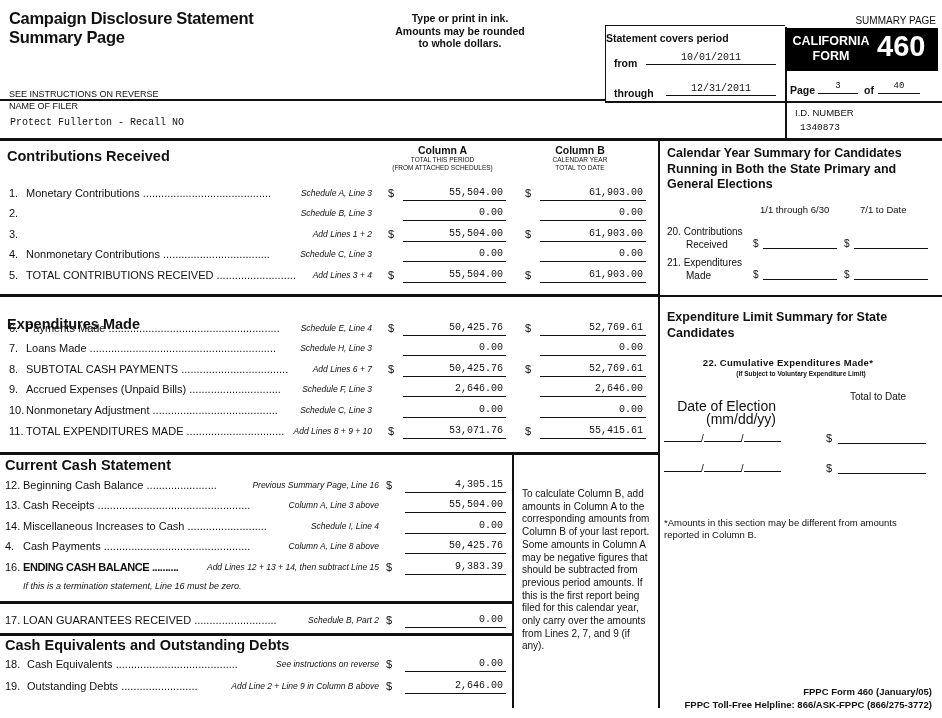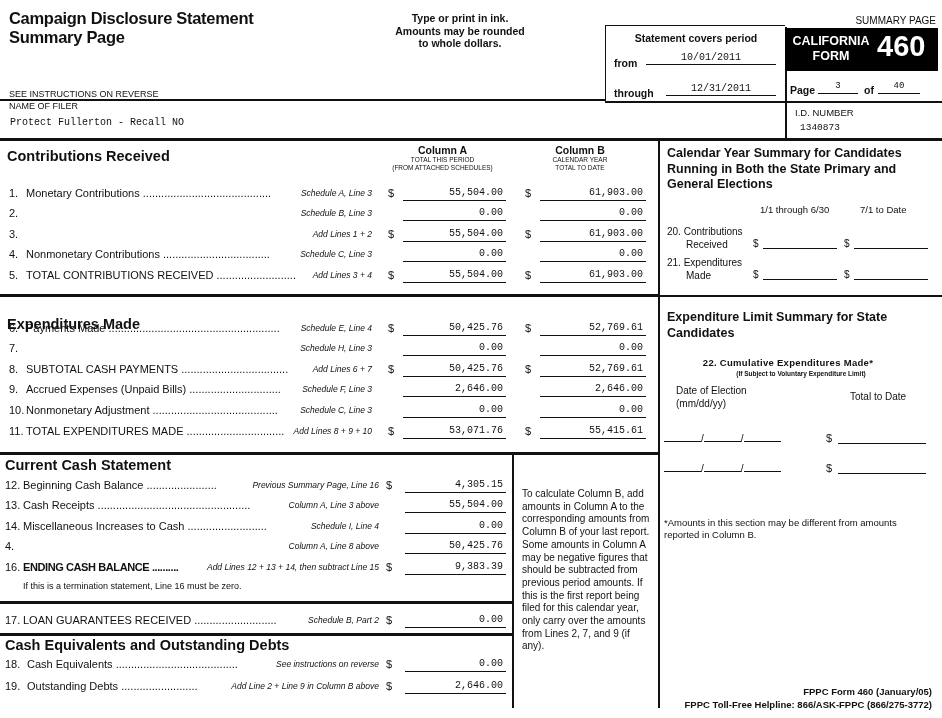--- a/index.html
+++ b/index.html
@@ -8,21 +8,21 @@
   .abs { position: absolute; }
   .title { left: 9px; top: 9px; font-size: 16.5px; font-weight: bold; line-height: 19px; letter-spacing: -0.3px; }
   .ink { left: 375px; top: 12px; width: 170px; text-align: center; font-size: 10.5px; font-weight: bold; line-height: 12.5px; }
   .summary-tag { right: 6px; top: 15px; font-size: 10px; }
   .see-instr { left: 9px; top: 89px; font-size: 9px; }
   .line { background: #111; }
   .mono { font-family: "Liberation Mono", monospace; }
   .filer-label { left: 9px; top: 101px; font-size: 9px; }
   .filer-val { left: 10px; top: 117px; font-size: 10px; }
   .period-box { left: 605px; top: 25px; width: 180px; height: 77px; border-left: 1.5px solid #111; border-top: 1.5px solid #111; }
-  .period-title { left: 0; top: 6px; width: 180px; text-align: center; font-size: 10.5px; font-weight: bold; }
+  .period-title { left: 0; top: 6px; width: 180px; font-size: 10.5px; font-weight: bold; }
   .lbl-b { font-size: 10.5px; font-weight: bold; }
   .fill { border-bottom: 1px solid #111; text-align: center; font-size: 10px; }
   .ca-box { left: 785px; top: 28px; width: 153px; height: 43px; background: #000; color: #fff; }
   .ca-text { left: 6px; top: 6px; width: 80px; text-align: center; font-size: 12.5px; font-weight: bold; line-height: 15px; }
   .ca-num { left: 92px; top: 2px; font-size: 29px; font-weight: bold; }
   .sec-title { font-size: 14.5px; font-weight: bold; }
   .row { position: absolute; left: 9px; height: 18px; width: 640px; font-size: 11px; }
   .row .num { position: absolute; left: 0; top: 0; }
   .row .desc { position: absolute; left: 17px; top: 0; white-space: nowrap; }
   .row .ref { position: absolute; top: 1px; font-size: 8.5px; font-style: italic; text-align: right; white-space: nowrap; }
@@ -140,20 +140,21 @@
   <span class="num">6.</span>
   <span class="desc">Payments Made ........................................................</span>
   <span class="ref" style="right:277px">Schedule E, Line 4</span>
   <span class="dol" style="left:379px">$</span>
   <span class="val" style="left:394px;width:103px">50,425.76</span>
   <span class="dol" style="left:516px">$</span>
   <span class="val" style="left:531px;width:106px">52,769.61</span>
 </div>
 <div class="row" style="top:342px">
   <span class="num">7.</span>
+  <span class="desc">Loans Made .............................................................</span>
   <span class="ref" style="right:277px">Schedule H, Line 3</span>
   <span class="val" style="left:394px;width:103px">0.00</span>
   <span class="val" style="left:531px;width:106px">0.00</span>
 </div>
 <div class="row" style="top:363px">
   <span class="num">8.</span>
   <span class="desc">SUBTOTAL CASH PAYMENTS ...................................</span>
   <span class="ref" style="right:277px">Add Lines 6 + 7</span>
   <span class="dol" style="left:379px">$</span>
   <span class="val" style="left:394px;width:103px">50,425.76</span>
@@ -202,31 +203,32 @@
   <span class="val" style="left:396px;width:101px">55,504.00</span>
 </div>
 <div class="row" style="top:520px;width:505px">
   <span class="num" style="left:-4px">14.</span>
   <span class="desc" style="left:14px">Miscellaneous Increases to Cash ..........................</span>
   <span class="ref" style="right:135px">Schedule I, Line 4</span>
   <span class="val" style="left:396px;width:101px">0.00</span>
 </div>
 <div class="row" style="top:540px;width:505px">
   <span class="num" style="left:-4px">4.</span>
+  <span class="desc" style="left:14px">Cash Payments ................................................</span>
   <span class="ref" style="right:135px">Column A, Line 8 above</span>
   <span class="val" style="left:396px;width:101px">50,425.76</span>
 </div>
 <div class="row" style="top:561px;width:505px">
   <span class="num" style="left:-4px">16.</span>
   <span class="desc" style="left:14px;font-weight:bold;letter-spacing:-0.4px">ENDING CASH BALANCE ..........</span>
   <span class="ref" style="right:135px">Add Lines 12 + 13 + 14, then subtract Line 15</span>
   <span class="dol" style="left:377px">$</span>
   <span class="val" style="left:396px;width:101px">9,383.39</span>
 </div>
-<div class="abs" style="left:23px;top:581px;font-size:9px;">If this is a termination statement, Line 16 must be zero.</div>
+<div class="abs" style="left:23px;top:581px;font-size:9px;font-style:italic">If this is a termination statement, Line 16 must be zero.</div>
 
 <div class="abs line" style="left:0;top:601px;width:513px;height:2.5px"></div>
 
 <div class="row" style="top:614px;width:505px">
   <span class="num" style="left:-4px">17.</span>
   <span class="desc" style="left:14px">LOAN GUARANTEES RECEIVED ...........................</span>
   <span class="ref" style="right:135px">Schedule B, Part 2</span>
   <span class="dol" style="left:377px">$</span>
   <span class="val" style="left:396px;width:101px">0.00</span>
 </div>
@@ -276,21 +278,21 @@
 <div class="abs" style="left:753px;top:269px;font-size:10px">$</div>
 <div class="abs blank" style="left:763px;top:270px;width:74px"></div>
 <div class="abs" style="left:844px;top:269px;font-size:10px">$</div>
 <div class="abs blank" style="left:854px;top:270px;width:74px"></div>
 
 <div class="abs line" style="left:660px;top:295px;width:282px;height:2px"></div>
 
 <div class="abs side-title" style="left:667px;top:310px;width:260px">Expenditure Limit Summary for State Candidates</div>
 <div class="abs" style="left:660px;top:357px;width:256px;text-align:center;font-size:9.5px;font-weight:bold;letter-spacing:0.3px">22. Cumulative Expenditures Made*</div>
 <div class="abs" style="left:660px;top:370px;width:282px;text-align:center;font-size:6.5px;font-weight:bold">(If Subject to Voluntary Expenditure Limit)</div>
-<div class="abs" style="left:676px;top:384px;width:100px;text-align:left;font-size:10px;line-height:13px">
+<div class="abs" style="left:676px;top:400px;width:100px;text-align:right;font-size:14px;line-height:13px">
   <div>Date of Election</div>
   <div>(mm/dd/yy)</div>
 </div>
 <div class="abs" style="left:850px;top:391px;font-size:10px">Total to Date</div>
 
 <div class="abs" style="left:664px;top:432px;font-size:10px">
   <span class="blank" style="width:37px"></span>/<span class="blank" style="width:37px"></span>/<span class="blank" style="width:37px"></span>
 </div>
 <div class="abs" style="left:826px;top:432px;font-size:11px">$</div>
 <div class="abs blank" style="left:838px;top:434px;width:88px"></div>

